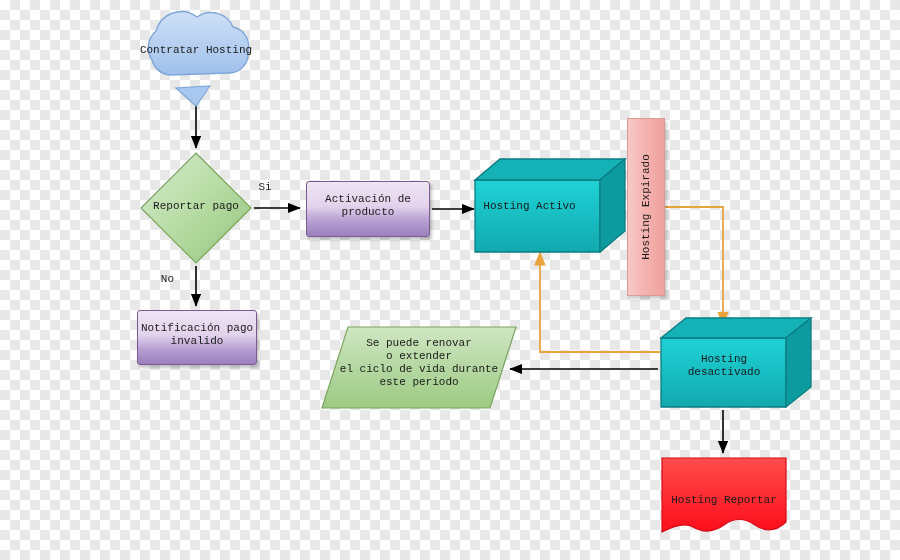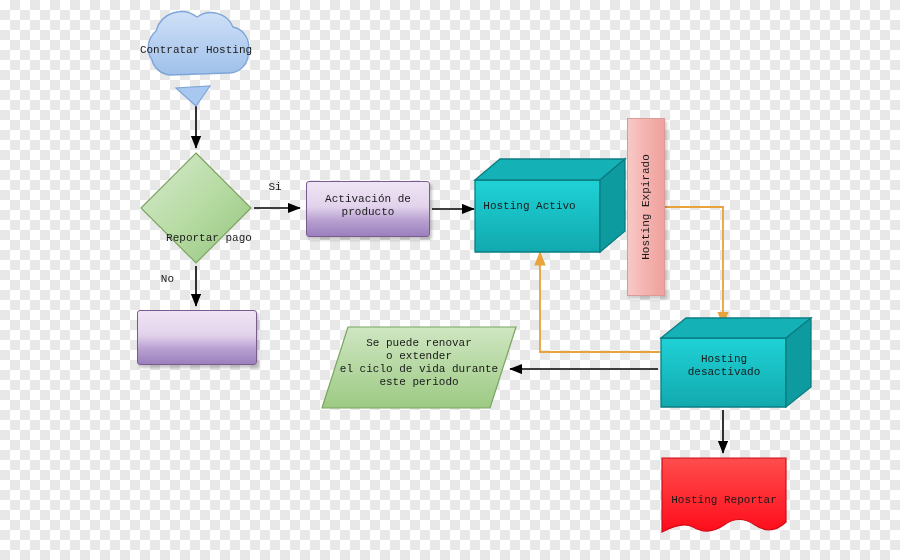--- a/index.html
+++ b/index.html
@@ -164,31 +164,33 @@
       <path d="M662,458 L786,458 L786,522
                q-15,14 -31,3
                q-16,-11 -31,0
                q-16,11 -31,2
                q-10,-6 -31,5 Z" fill="url(#gRed)" stroke="#d40a16" stroke-width="1.2"></path>
     </g>
   </svg>
 
   <div class="label" style="left:126px;top:44px;width:140px;">Contratar Hosting</div>
 
-  <div class="label" style="left:159px;top:200px;width:100px;margin-top:32px;">Reportar pago</div>
-
-  <div class="label" style="left:262px;top:181px;width:26px;">Si</div>
+  <div class="label" style="left:146px;top:200px;width:100px;">Reportar pago</div>
+
+  <div class="label" style="left:252px;top:181px;width:26px;">Si</div>
 
   <div class="label" style="left:148px;top:273px;width:26px;text-align:right;">No</div>
 
   <div class="pbox node" id="activacion"></div>
   <div class="label" style="left:308px;top:193px;width:120px;">Activación de
 producto</div>
 
   <div class="pbox node" id="notificacion"></div>
+  <div class="label" style="left:139px;top:322px;width:116px;">Notificación pago
+invalido</div>
 
   <div class="label" style="left:477px;top:200px;width:105px;">Hosting Activo</div>
 
   <div class="pinkbar">
     <span class="vtext">Hosting Expirado</span>
   </div>
 
   <div class="label" style="left:663px;top:353px;width:122px;">Hosting
 desactivado</div>
 

